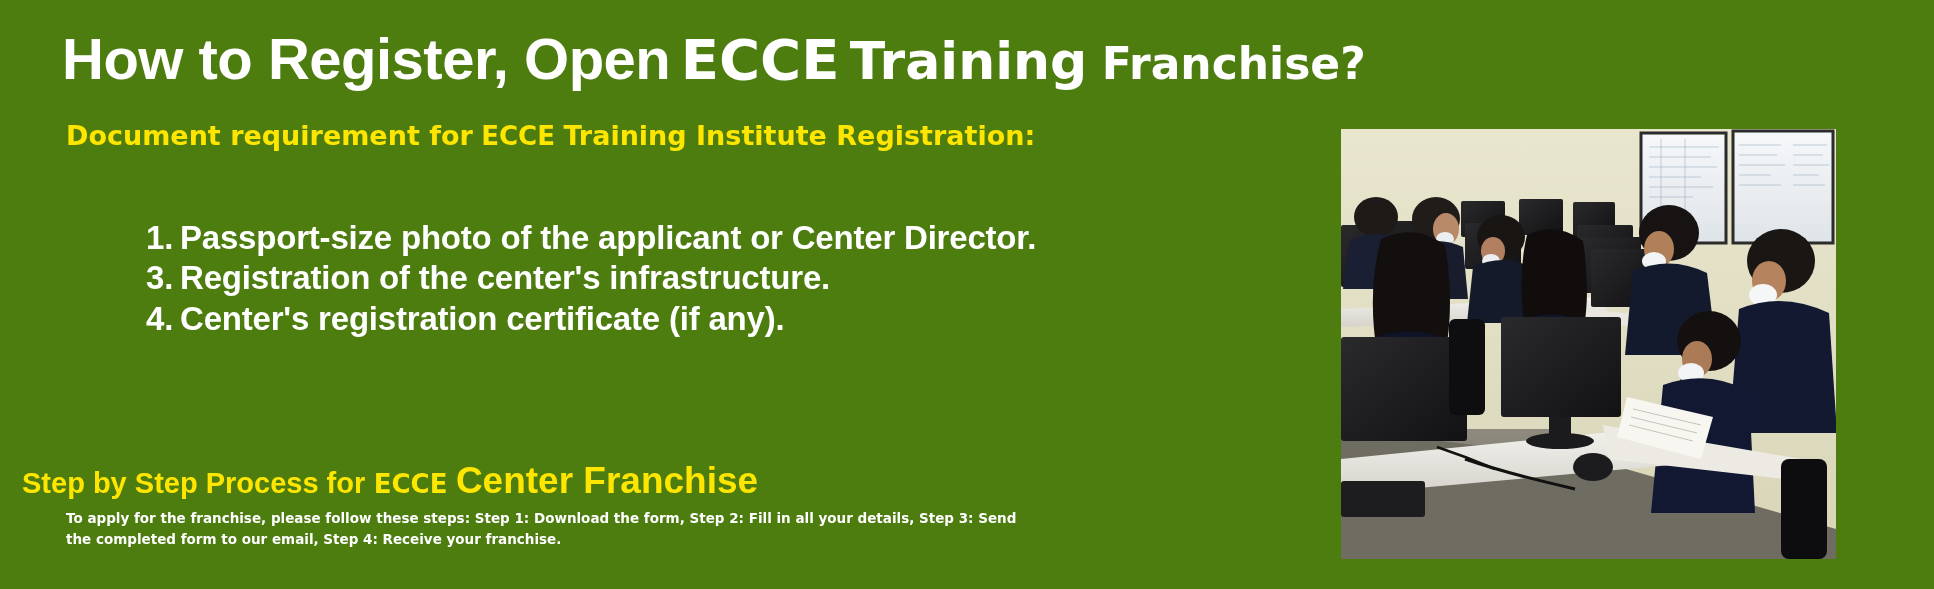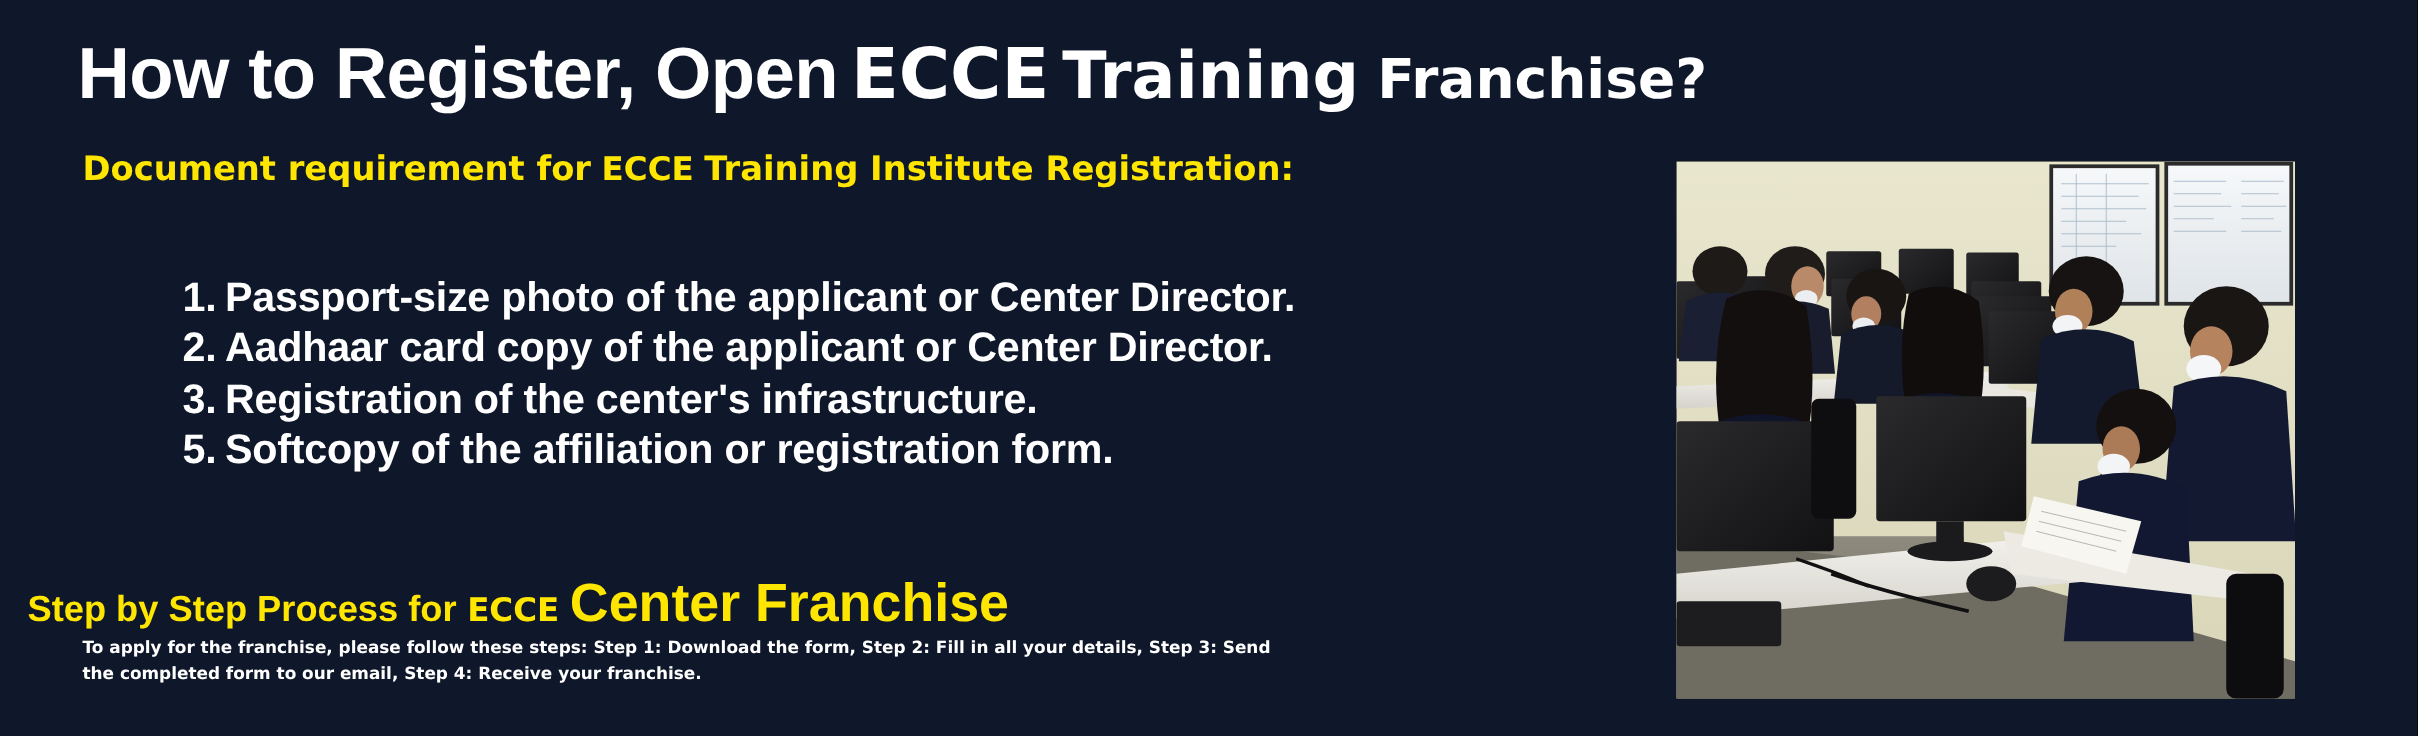--- a/index.html
+++ b/index.html
@@ -7,21 +7,21 @@
     padding: 0;
     background: #000000;
   }
   body {
     font-family: "Liberation Sans", sans-serif;
   }
   .slide {
     position: relative;
     width: 1934px;
     height: 589px;
-    background: #0f172a;
+    background: #4d7c0f;
     overflow: hidden;
   }
 
   
   .title {
     position: absolute;
     left: 62px;
     top: 30px;
     white-space: nowrap;
     color: #ffffff;
@@ -119,21 +119,21 @@
     font-weight: bold;
   }
   .steps-heading .h-ecce {
     font-family: "DejaVu Sans", sans-serif;
     font-size: 26px;
     font-weight: bold;
     padding: 0 4px;
   }
   .steps-heading .h-b {
     font-family: "Liberation Sans Narrow", "Liberation Sans", sans-serif;
-    font-size: 43px;
+    font-size: 37px;
     font-weight: bold;
   }
 
   
   .fineprint {
     position: absolute;
     left: 66px;
     top: 508px;
     width: 980px;
     color: #ffffff;
@@ -171,27 +171,24 @@
     <span class="s-a">Document requirement for</span>
     <span class="s-ecce">ECCE</span>
     <span class="s-b">Training Institute Registration:</span>
   </div>
 
   <ul class="doc-list">
     <li>
       <span class="num">1.</span><span>Passport-size photo of the applicant or Center Director.</span>
     </li>
     <li>
-      <span class="num">2.</span><span>Aadhaar card copy of the applicant or Center Director.</span>
-    </li>
-    <li>
       <span class="num">3.</span><span>Registration of the center's infrastructure.</span>
     </li>
     <li>
-      <span class="num">5.</span><span>Softcopy of the affiliation or registration form.</span>
+      <span class="num">4.</span><span>Center's registration certificate (if any).</span>
     </li>
   </ul>
 
   <div class="steps-heading">
     <span class="h-a">Step by Step Process for</span>
     <span class="h-ecce">ECCE</span>
     <span class="h-b">Center Franchise</span>
   </div>
 
   <div class="fineprint">To apply for the franchise, please follow these steps: Step 1: Download the form, Step 2: Fill in all your details, Step 3: Send the completed form to our email, Step 4: Receive your franchise.</div>

